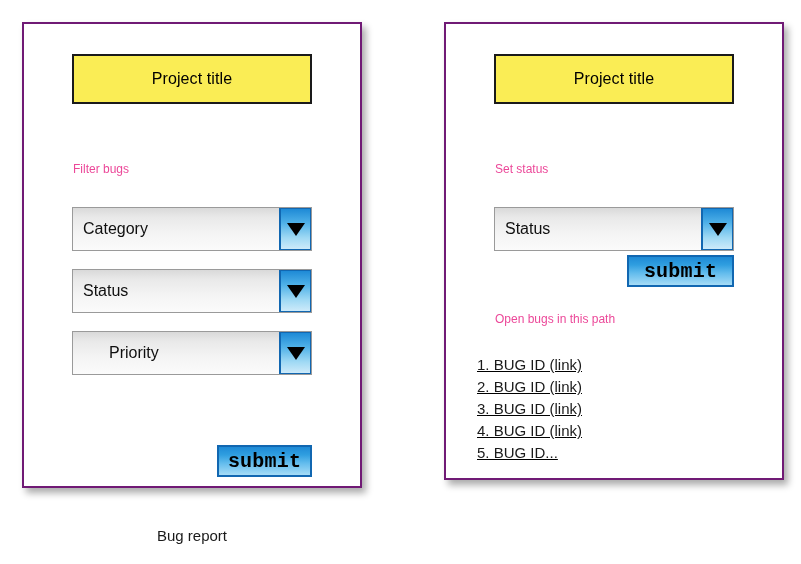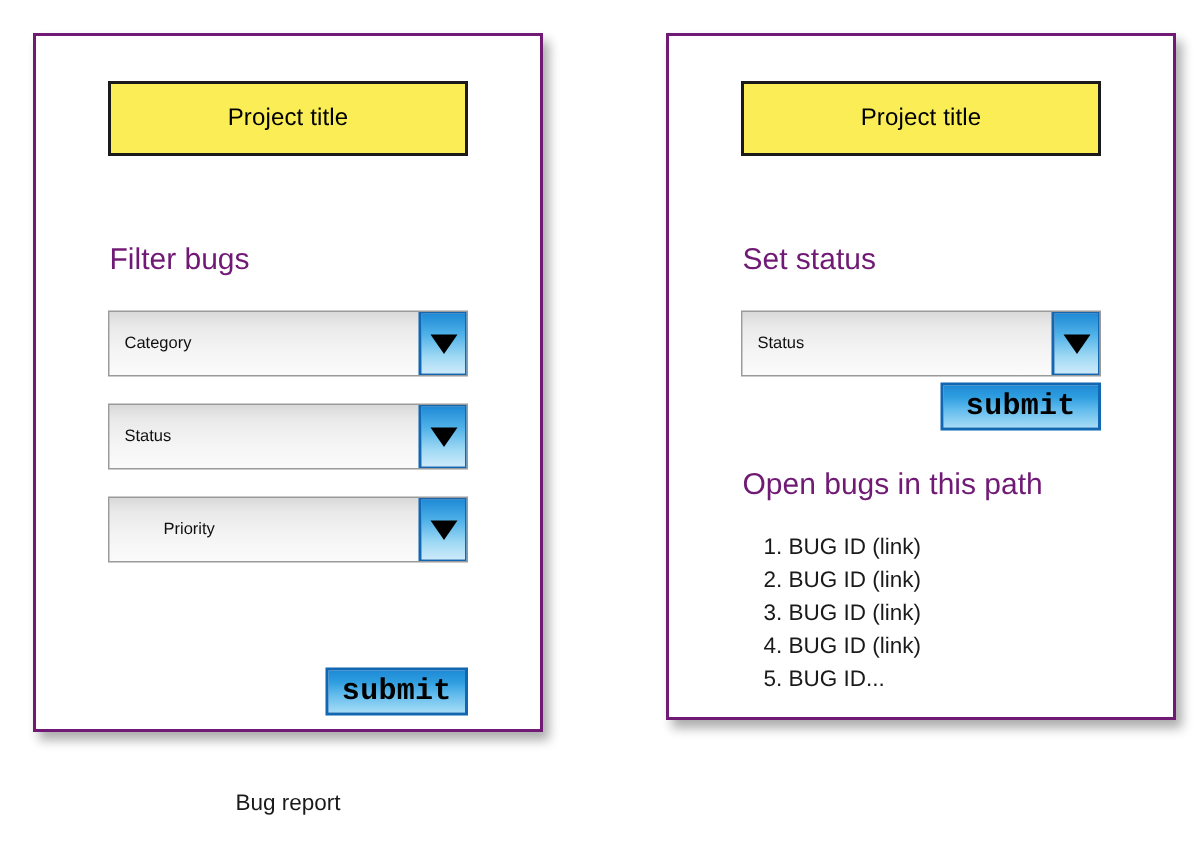--- a/index.html
+++ b/index.html
@@ -44,41 +44,41 @@
     align-items: center;
     justify-content: center;
     font-size: 16px;
     color: #000000;
     letter-spacing: 0.1px;
   }
 
   
   .section-label {
     position: absolute;
-    font-size: 20px;
-    color: #701a75;
+    font-size: 12px;
+    color: #ec4899;
     white-space: nowrap;
   }
 
   
   .dropdown {
     position: absolute;
     box-sizing: border-box;
     border: 1px solid #9a9a9a;
     background: linear-gradient(to bottom, #d9d9d9 0%, #e9e9e9 22%, #f4f4f4 60%, #fbfbfb 100%);
     display: flex;
     align-items: stretch;
     overflow: hidden;
   }
   .dropdown .dd-value {
     flex: 1 1 auto;
     display: flex;
     align-items: center;
     padding-left: 10px;
-    font-size: 11px;
+    font-size: 16px;
     color: #0f0f0f;
     white-space: nowrap;
   }
   .dropdown .dd-arrow {
     flex: 0 0 auto;
     width: 33px;
     box-sizing: border-box;
     border-left: 2px solid #1167b1;
     border-top: 2px solid #1167b1;
     border-bottom: 2px solid #1167b1;
@@ -197,21 +197,21 @@
       <div class="dd-value">Status</div>
       <div class="dd-arrow">
         <span class="caret"></span>
       </div>
     </div>
 
     <div class="submit-btn" style="left:181px; top:231px; width:107px; height:32px;">submit</div>
 
     <div class="section-label" style="left:49px; top:288px;">Open bugs in this path</div>
 
-    <ul class="bug-list" style="left:63px; top:330px; width:250px;">
+    <ul class="bug-list" style="left:31px; top:330px; width:250px;text-decoration:underline;">
       <li>1. BUG ID (link)</li>
       <li>2. BUG ID (link)</li>
       <li>3. BUG ID (link)</li>
       <li>4. BUG ID (link)</li>
       <li>5. BUG ID...</li>
     </ul>
   </div>
 
 
 </div>

